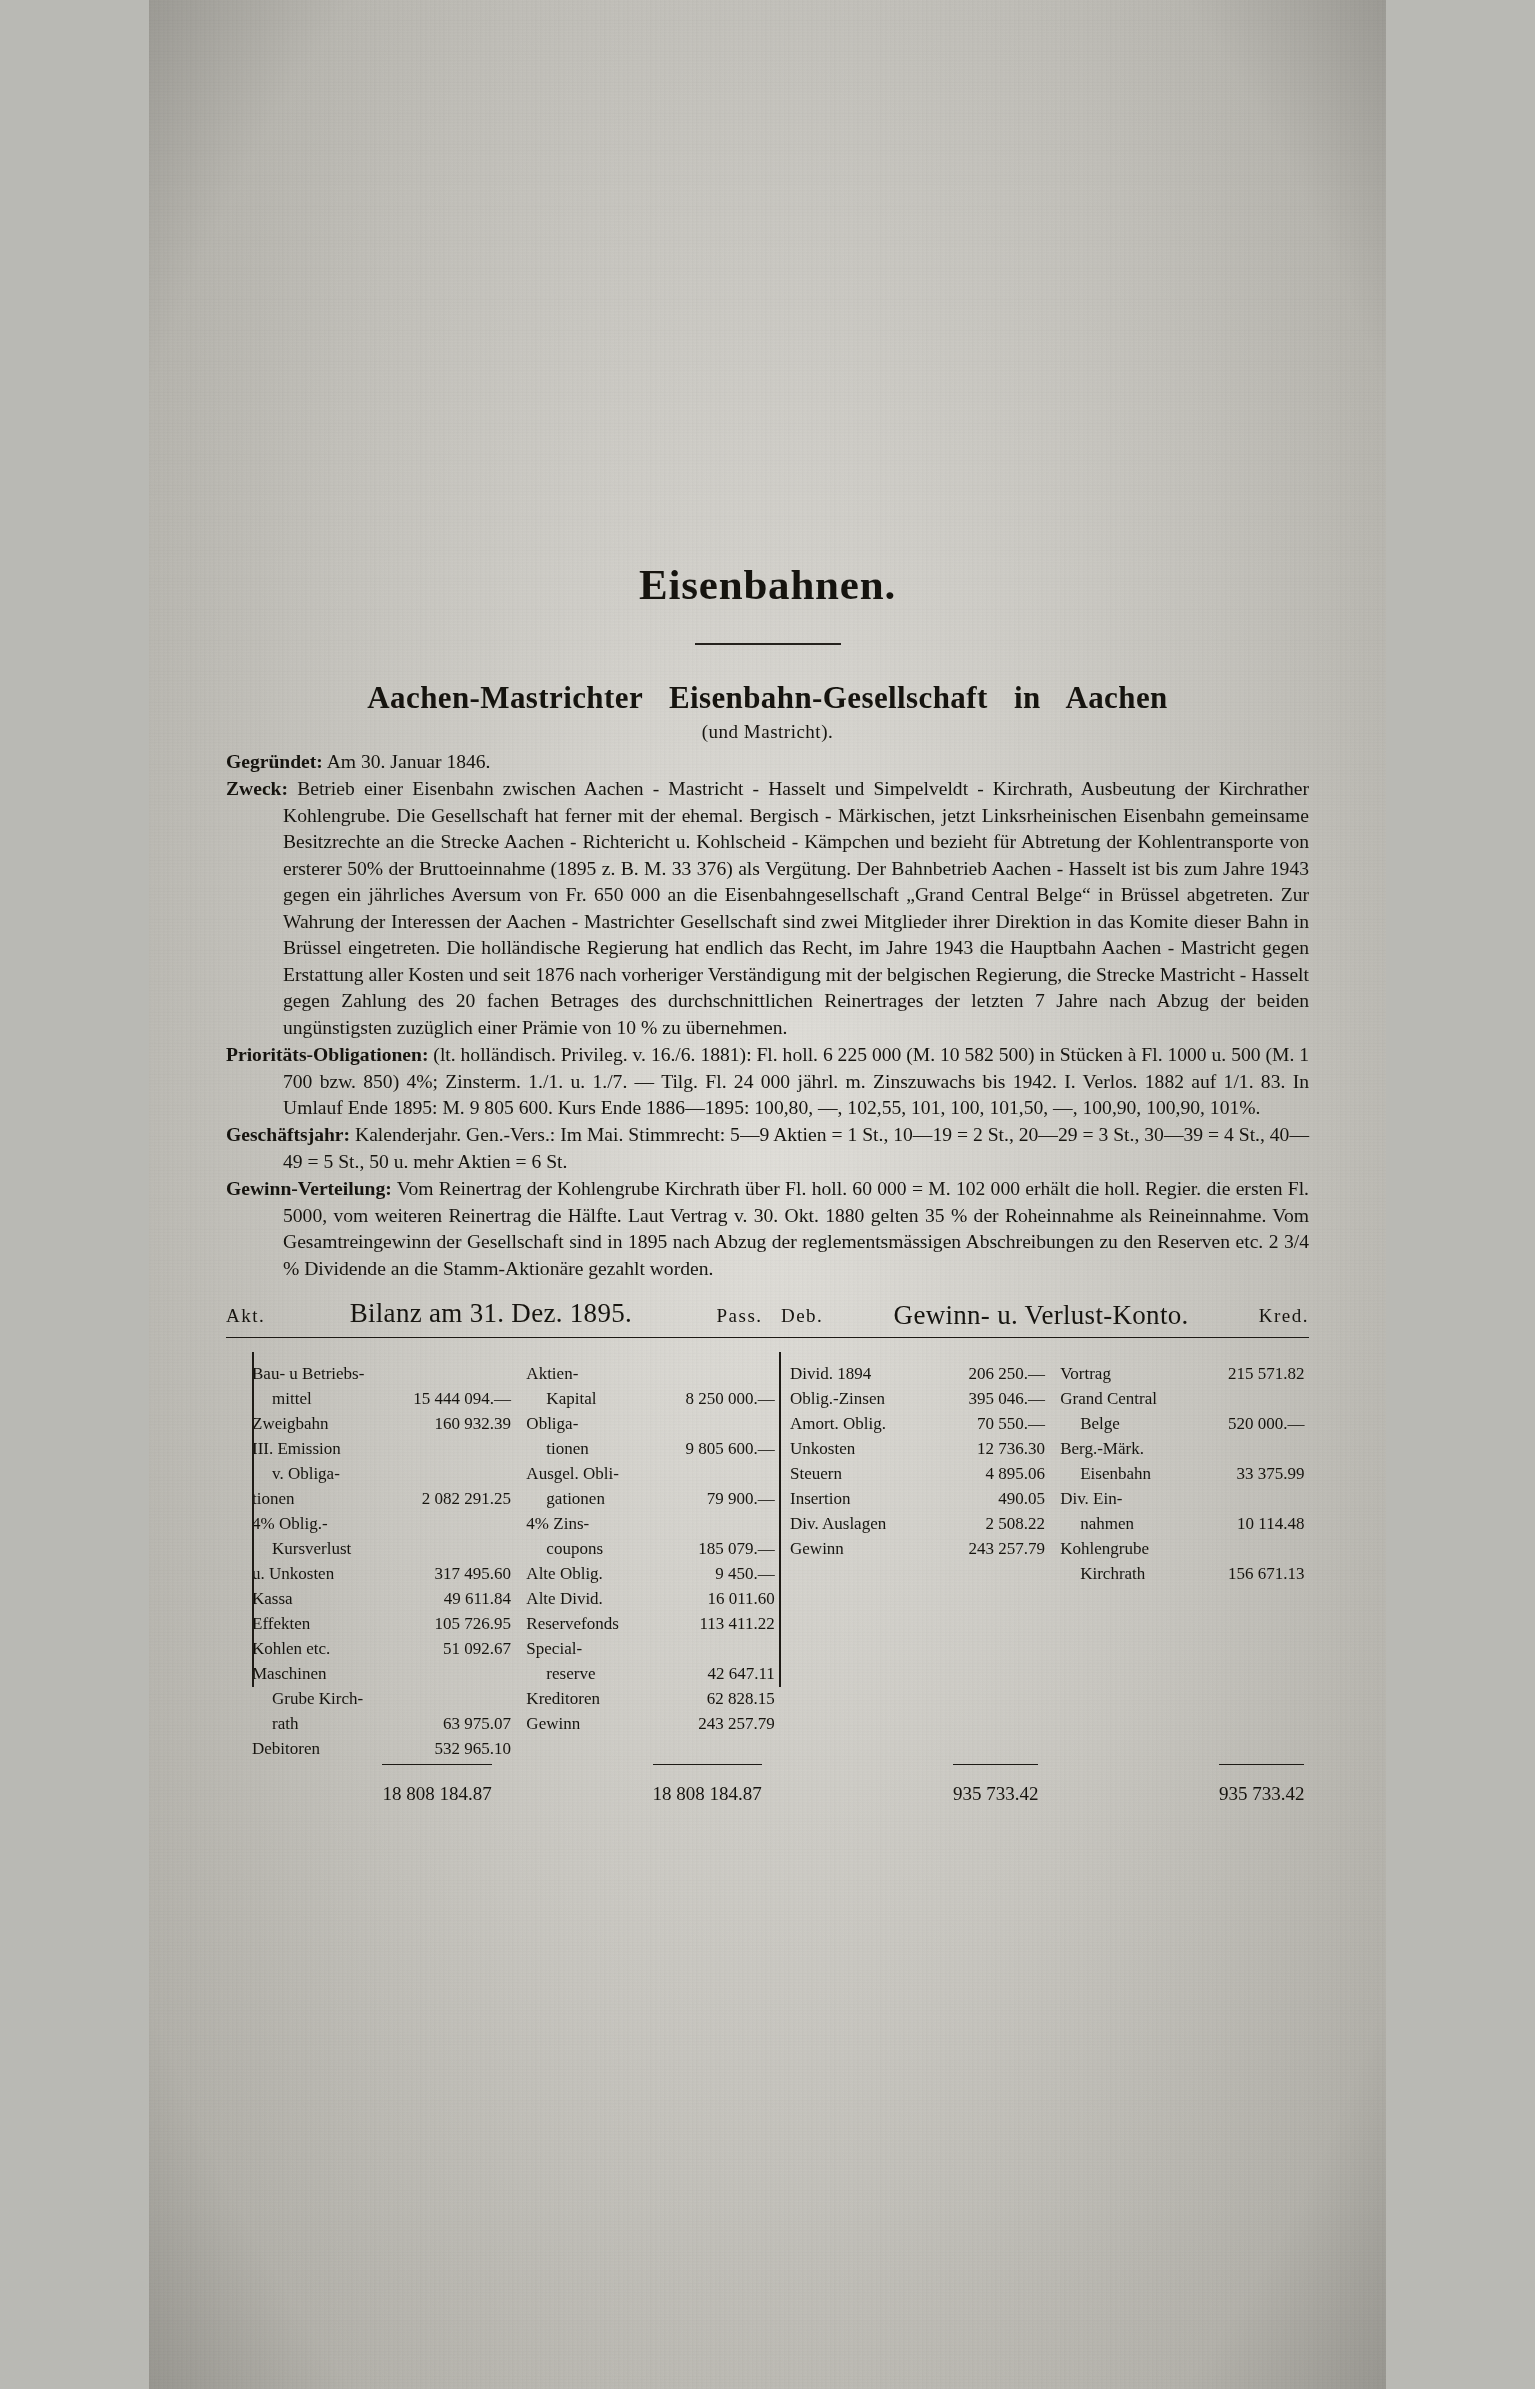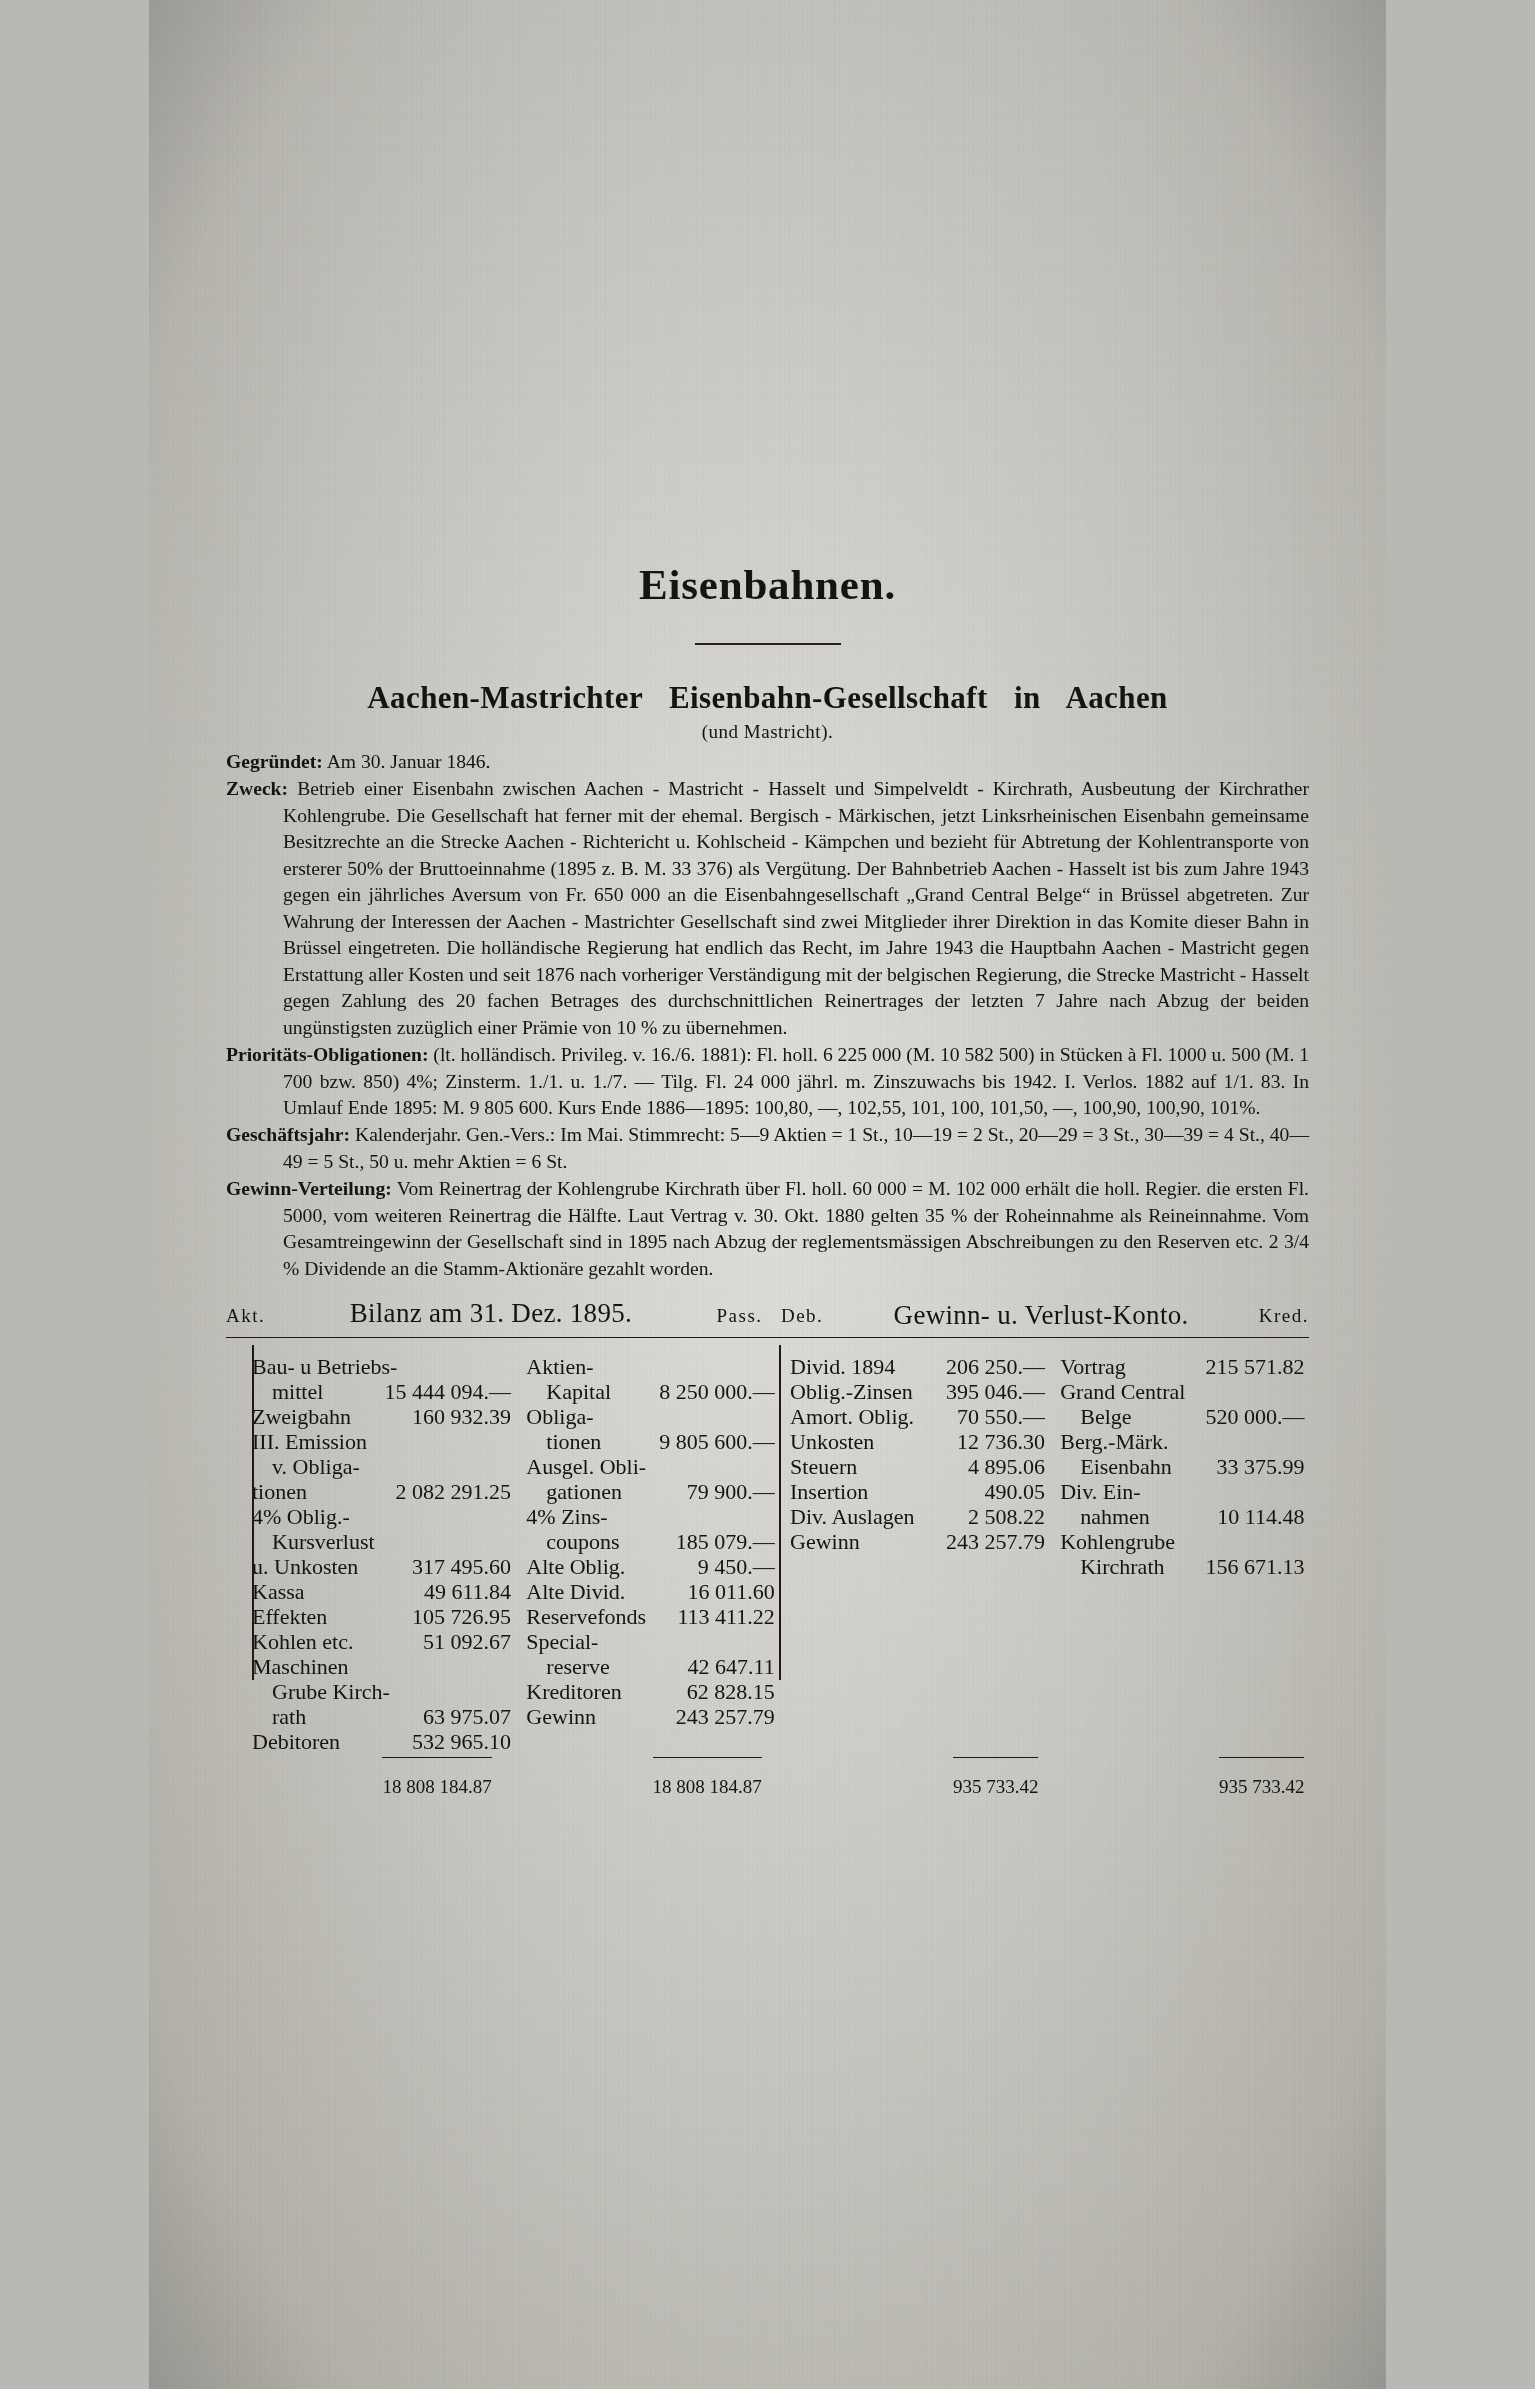--- a/index.html
+++ b/index.html
@@ -109,23 +109,23 @@
   .tbl-head .hside { font-weight: normal; letter-spacing: 1.5px; }
   .tbl-head .hside.l { margin-right: 3.1px; }
   .tbl-head .hside.r { margin-left: 3.1px; }
 
   .hr-top {
     border-top: 1.5px solid #1d1a15;
     margin: 6.1px 0 0 0;
   }
   .tables {
     display: flex;
-    font-size: 22px;
+    font-size: 17px;
     line-height: 25px;
-    margin-top: 16px;
+    margin-top: 23px;
     padding-left: 26px;
   }
   .tblcol {
     position: relative;
   }
   .tblcol.bilanz { width: 50.4%; display: flex; }
   .tblcol.gvk { width: 49.6%; display: flex; padding-left: 10.7px;}
   .vline {
     position: absolute;
     top: -9.2px;

